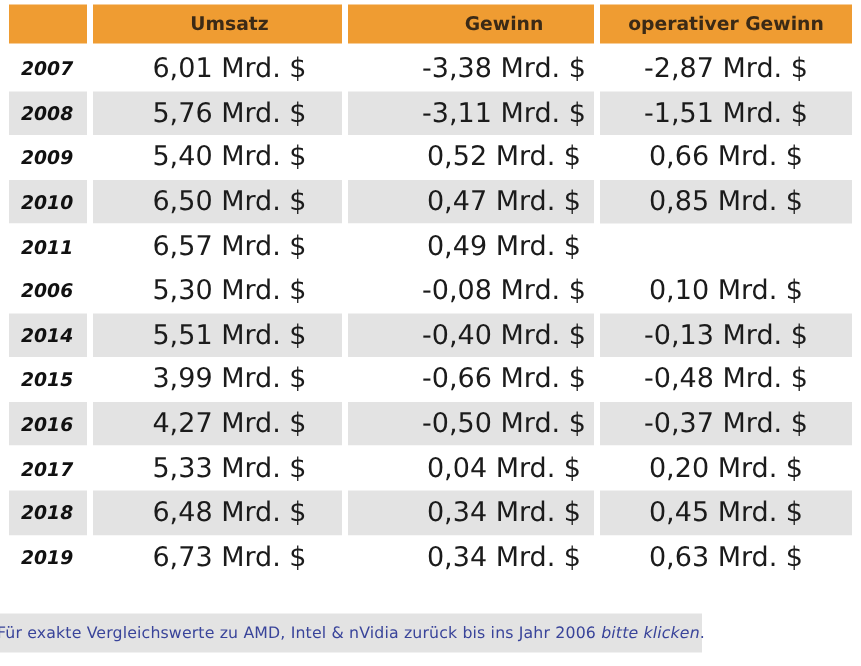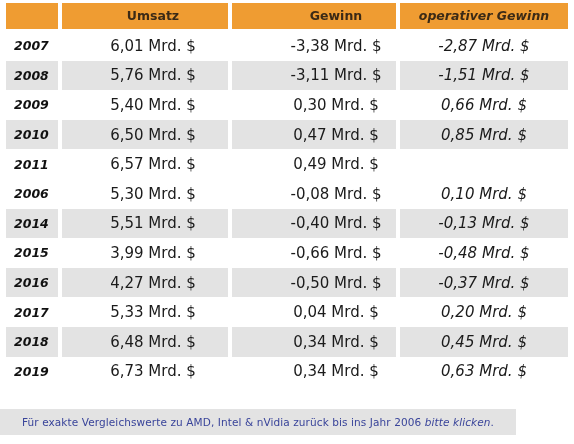--- a/index.html
+++ b/index.html
@@ -49,21 +49,21 @@
     box-sizing: border-box;
   }
   .data-row {
     height: 29.6px;
     align-items: stretch;
   }
   .cell {
     display: flex;
     align-items: center;
     box-sizing: border-box;
-    font-size: 15px;
+    font-size: 18px;
     color: #1b1b1b;
   }
   .c-year {
     width: 52px;
     flex: 0 0 52px;
     justify-content: flex-start;
     padding-left: 8px;
     font-weight: bold;
     font-size: 12.5px;
     color: #111111;
@@ -78,33 +78,32 @@
   .c-profit {
     width: 164px;
     flex: 0 0 164px;
     justify-content: center;
     padding-left: 44px;
   }
   .c-oprofit {
     width: 168px;
     flex: 0 0 168px;
     justify-content: center;
-    font-style: italic;
   }
   .row.shaded .cell {
     background: #e3e3e3;
   }
   .row.plain .cell {
     background: #ffffff;
   }
   .footer-band {
     position: absolute;
     left: 0;
     top: 409px;
-    width: 516px;
+    width: 468px;
     height: 26px;
     background: #e3e3e3;
     display: flex;
     align-items: center;
     justify-content: center;
   }
   .footer-text {
     font-size: 10.5px;
     color: #39449a;
     white-space: nowrap;
@@ -138,21 +137,21 @@
     <div class="row data-row shaded">
       <div class="cell c-year">2008</div>
       <div class="cell c-rev">5,76 Mrd. $</div>
       <div class="cell c-profit">-3,11 Mrd. $</div>
       <div class="cell c-oprofit">-1,51 Mrd. $</div>
     </div>
 
     <div class="row data-row plain">
       <div class="cell c-year">2009</div>
       <div class="cell c-rev">5,40 Mrd. $</div>
-      <div class="cell c-profit">0,30 Mrd. $</div>
+      <div class="cell c-profit">0,52 Mrd. $</div>
       <div class="cell c-oprofit">0,66 Mrd. $</div>
     </div>
 
     <div class="row data-row shaded">
       <div class="cell c-year">2010</div>
       <div class="cell c-rev">6,50 Mrd. $</div>
       <div class="cell c-profit">0,47 Mrd. $</div>
       <div class="cell c-oprofit">0,85 Mrd. $</div>
     </div>
 

